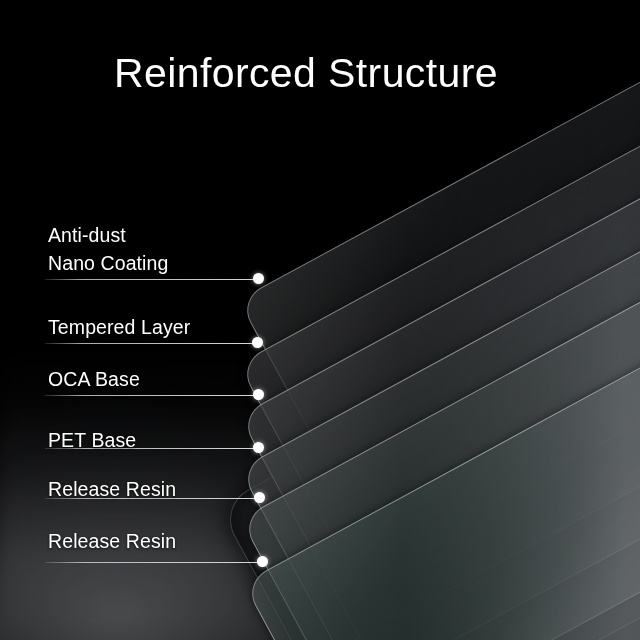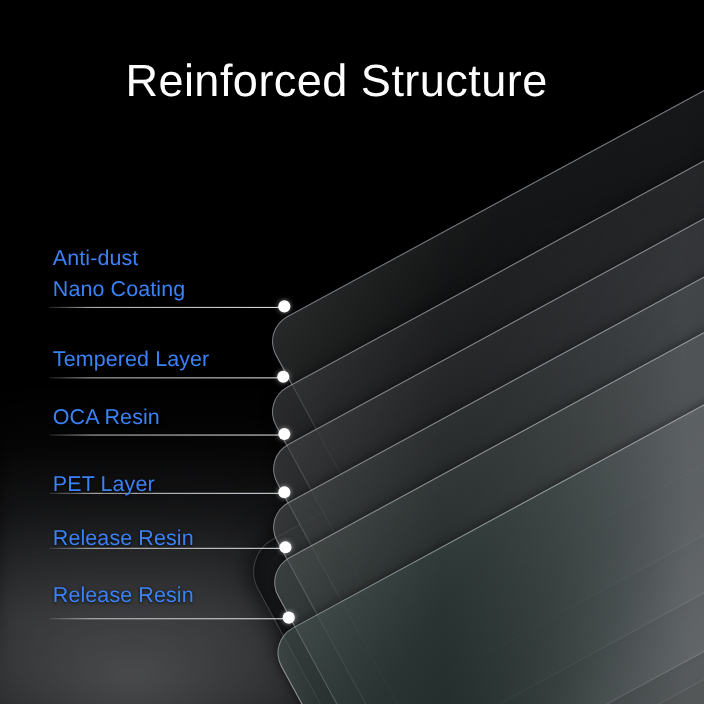--- a/index.html
+++ b/index.html
@@ -142,21 +142,21 @@
   .dot {
     position: absolute;
     width: 11px;
     height: 11px;
     border-radius: 50%;
     background: #ffffff;
     box-shadow: 0 0 5px rgba(255,255,255,0.55);
   }
   .label {
     position: absolute;
-    color: #3b82f6;
+    color: #ffffff;
     font-size: 19.5px;
     font-weight: 300;
     letter-spacing: 0.1px;
     line-height: 1.42;
     white-space: pre-line;
     text-shadow: 0 1px 3px rgba(0,0,0,0.85);
   }
 
   
   .title {
@@ -216,24 +216,24 @@
   <div id="callouts">
       <div class="leader" style="left: 45px; top: 279px; width: 210px; z-index: 40;"></div>
       <div class="dot" style="left: 252.5px; top: 272.5px; z-index: 41;"></div>
       <div class="label" style="left: 48px; top: 222px; z-index: 42;">Anti-dust
 Nano Coating</div>
       <div class="leader" style="left: 45px; top: 343px; width: 209px; z-index: 40;"></div>
       <div class="dot" style="left: 251.5px; top: 336.5px; z-index: 41;"></div>
       <div class="label" style="left: 48px; top: 314px; z-index: 42;">Tempered Layer</div>
       <div class="leader" style="left: 45px; top: 395px; width: 210px; z-index: 40;"></div>
       <div class="dot" style="left: 252.5px; top: 388.5px; z-index: 41;"></div>
-      <div class="label" style="left: 48px; top: 366px; z-index: 42;">OCA Resin</div>
+      <div class="label" style="left: 48px; top: 366px; z-index: 42;">OCA Base</div>
       <div class="leader" style="left: 45px; top: 448px; width: 210px; z-index: 40;"></div>
       <div class="dot" style="left: 252.5px; top: 441.5px; z-index: 41;"></div>
-      <div class="label" style="left: 48px; top: 427px; z-index: 42;">PET Layer</div>
+      <div class="label" style="left: 48px; top: 427px; z-index: 42;">PET Base</div>
       <div class="leader" style="left: 45px; top: 498px; width: 211px; z-index: 40;"></div>
       <div class="dot" style="left: 253.5px; top: 491.5px; z-index: 41;"></div>
       <div class="label" style="left: 48px; top: 476px; z-index: 42;">Release Resin</div>
       <div class="leader" style="left: 45px; top: 562px; width: 214px; z-index: 40;"></div>
       <div class="dot" style="left: 256.5px; top: 555.5px; z-index: 41;"></div>
       <div class="label" style="left: 48px; top: 528px; z-index: 42;">Release Resin</div>
     </div>
 
   <div class="title">Reinforced Structure</div>
 

